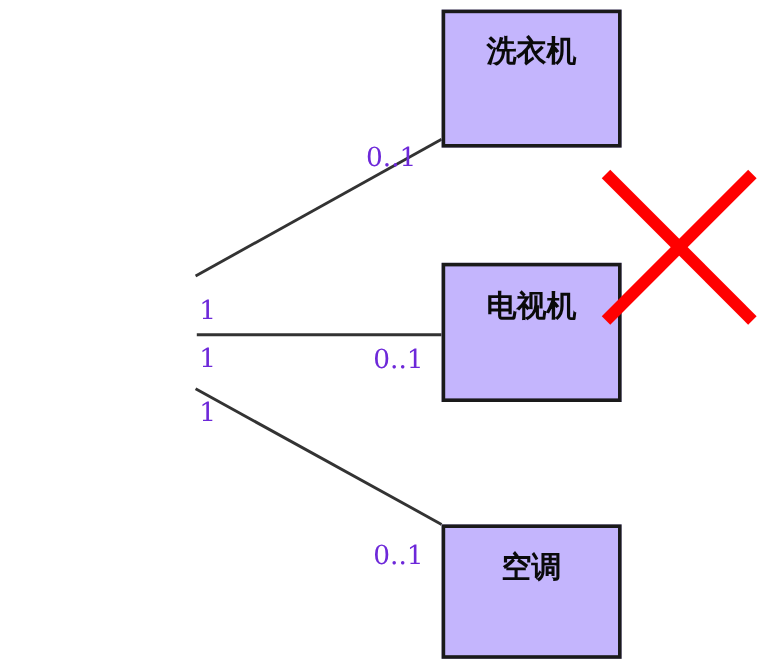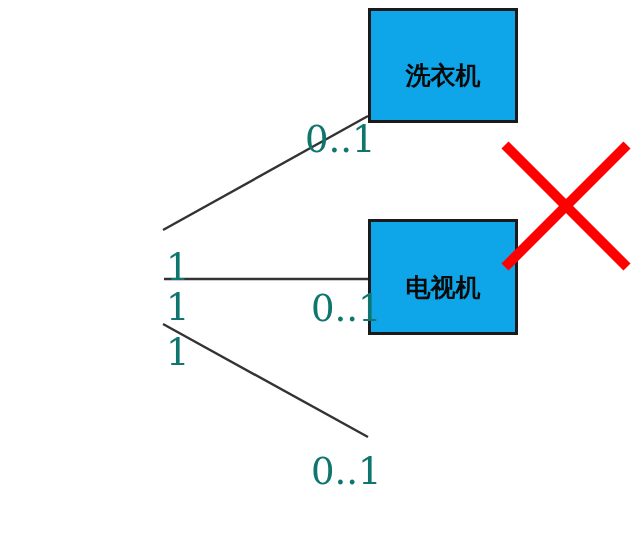--- a/index.html
+++ b/index.html
@@ -22,23 +22,23 @@
     position: absolute;
     left: 0;
     top: 0;
     width: 637px;
     height: 559px;
   }
   .uml-class {
     position: absolute;
     box-sizing: border-box;
     border: 3px solid #1a1a1a;
-    background: #0ea5e9;
+    background: #c4b5fd;
     display: flex;
-    align-items: center;
+    align-items: flex-start;
     justify-content: center;
   }
   .uml-class .cls-name {
     font-family: "DejaVu Sans", "Liberation Sans", sans-serif;
     font-weight: bold;
     font-size: 25px;
     line-height: 1;
     color: #0a0a0a;
     white-space: nowrap;
     letter-spacing: 0px;
@@ -52,23 +52,23 @@
 
   #box-tv       { left: 368px; top: 219px; width: 150px; height: 116px; }
   #box-tv .cls-name { margin-top: 20px; }
 
   #box-ac       { left: 368px; top: 437px; width: 150px; height: 112px; }
   #box-ac .cls-name { margin-top: 20px; }
 
   .mult {
     position: absolute;
     font-family: "DejaVu Serif", "Liberation Serif", serif;
-    font-size: 37px;
+    font-size: 22px;
     line-height: 1;
-    color: #0f766e;
+    color: #6d28d9;
     white-space: nowrap;
   }
   #mult-src-washer { left: 166px; top: 249px; }
   #mult-src-tv     { left: 166px; top: 289px; }
   #mult-src-ac     { left: 166px; top: 334px; }
   #mult-dst-washer { left: 305px; top: 121px; }
   #mult-dst-tv     { left: 311px; top: 290px; }
   #mult-dst-ac     { left: 311px; top: 453px; }
 
   .red-x {
@@ -93,20 +93,23 @@
 
 
   <div class="uml-class" id="box-washer">
     <span class="cls-name">洗衣机</span>
   </div>
 
   <div class="uml-class" id="box-tv">
     <span class="cls-name">电视机</span>
   </div>
 
+  <div class="uml-class" id="box-ac">
+    <span class="cls-name">空调</span>
+  </div>
 
   <span class="mult" id="mult-src-washer">1</span>
   <span class="mult" id="mult-src-tv">1</span>
   <span class="mult" id="mult-src-ac">1</span>
 
   <span class="mult" id="mult-dst-washer">0..1</span>
   <span class="mult" id="mult-dst-tv">0..1</span>
   <span class="mult" id="mult-dst-ac">0..1</span>
 
   <svg class="red-x" viewBox="0 0 136 136" width="136" height="136" aria-hidden="true">

